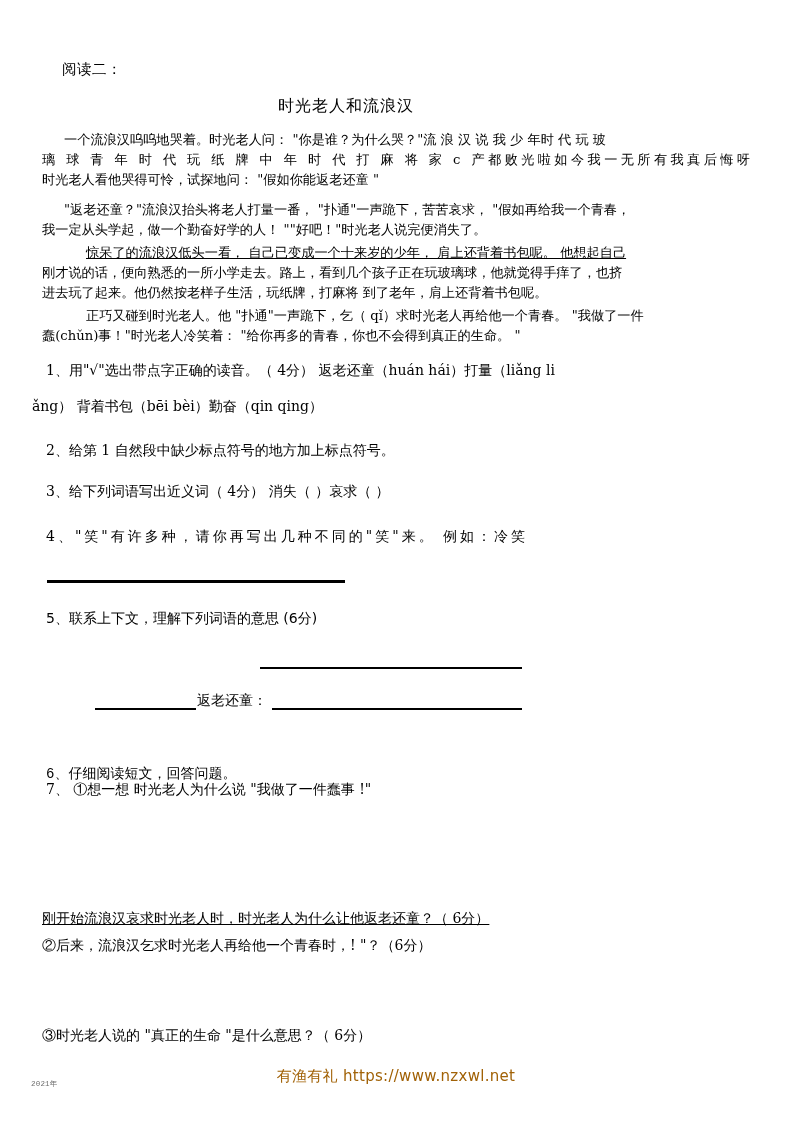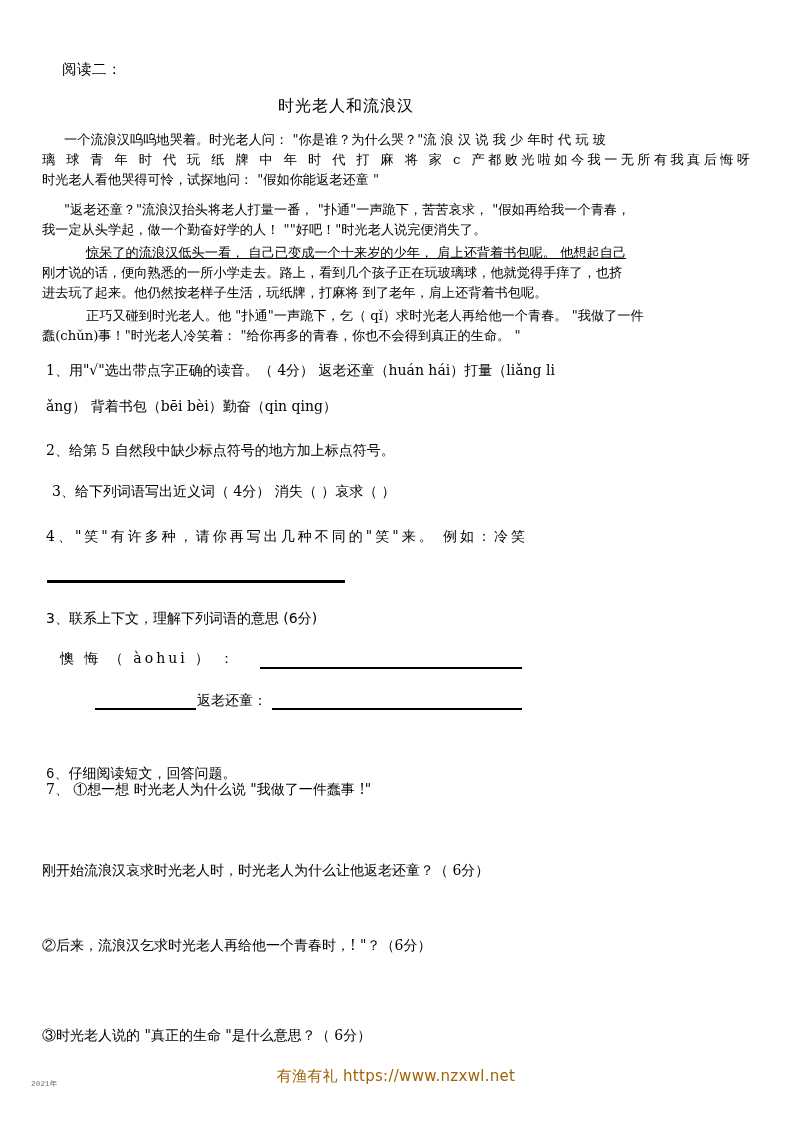--- a/index.html
+++ b/index.html
@@ -118,44 +118,43 @@
   </div>
   <div class="para" style="top:263px;">刚才说的话，便向熟悉的一所小学走去。路上，看到几个孩子正在玩玻璃球，他就觉得手痒了，也挤</div>
   <div class="para" style="top:283px;">进去玩了起来。他仍然按老样子生活，玩纸牌，打麻将    到了老年，肩上还背着书包呢。</div>
 
   <div class="para" style="top:306px;">
     <span style="padding-left:44px;">正巧又碰到时光老人。他  "扑通"一声跪下，乞（  qǐ）求时光老人再给他一个青春。 "我做了一件</span>
   </div>
   <div class="para" style="top:326px;">蠢(chǔn)事！"时光老人冷笑着： "给你再多的青春，你也不会得到真正的生命。   "</div>
 
   <div class="q" style="top:360px;">1、用"√"选出带点字正确的读音。（  4分）     返老还童（huán   hái）打量（liǎng li</div>
-  <div class="q" style="top:396px; left:46px;">ǎng）    背着书包（bēi  bèi）勤奋（qin   qing）</div>
+  <div class="q" style="top:396px; left:32px;">ǎng）    背着书包（bēi  bèi）勤奋（qin   qing）</div>
 
-  <div class="q" style="top:440px;">2、给第 5 自然段中缺少标点符号的地方加上标点符号。</div>
+  <div class="q" style="top:440px;">2、给第 1 自然段中缺少标点符号的地方加上标点符号。</div>
 
-  <div class="q" style="top:481px;margin-left:6px;">3、给下列词语写出近义词（  4分）     消失（                ）哀求（                        ）</div>
+  <div class="q" style="top:481px;">3、给下列词语写出近义词（  4分）     消失（                ）哀求（                        ）</div>
 
   <div class="q q-spread" style="top:526px;">4、"笑"有许多种，请你再写出几种不同的"笑"来。      例如：冷笑</div>
 
   <div class="rule rule-thick" style="left:47px; top:580px; width:298px;"></div>
 
-  <div class="q sansq" style="top:608px;">3、联系上下文，理解下列词语的意思   (6分)</div>
+  <div class="q sansq" style="top:608px;">5、联系上下文，理解下列词语的意思   (6分)</div>
 
-  <div class="q q-spread" style="top:648px; left:60px;">懊 悔 （ àohui ） ：</div>
   <div class="rule rule-thin" style="left:260px; top:667px; width:262px;"></div>
 
   <div class="q" style="top:690px; left:197px;">返老还童：</div>
   <div class="rule rule-thin" style="left:95px; top:708px; width:101px;"></div>
   <div class="rule rule-thin" style="left:272px; top:708px; width:250px;"></div>
 
   <div class="q" style="top:764px;font-family:Liberation Mono, monospace;">6、仔细阅读短文，回答问题。</div>
 
   <div class="q" style="top:779px;">7、  ①想一想 时光老人为什么说 "我做了一件蠢事 !"</div>
 
-  <div class="q" style="top:860px; left:42px;">刚开始流浪汉哀求时光老人时，时光老人为什么让他返老还童？（     6分）</div>
+  <div class="q" style="top:908px; left:42px;text-decoration:underline;">刚开始流浪汉哀求时光老人时，时光老人为什么让他返老还童？（     6分）</div>
 
   <div class="q" style="top:935px; left:42px;">②后来，流浪汉乞求时光老人再给他一个青春时，!    "？（6分）</div>
 
   <div class="q" style="top:1025px; left:42px;">③时光老人说的 "真正的生命 "是什么意思？（ 6分）</div>
 
   <div class="year">2021年</div>
   <div class="watermark">有渔有礼 https://www.nzxwl.net</div>
 
 </div>
 

